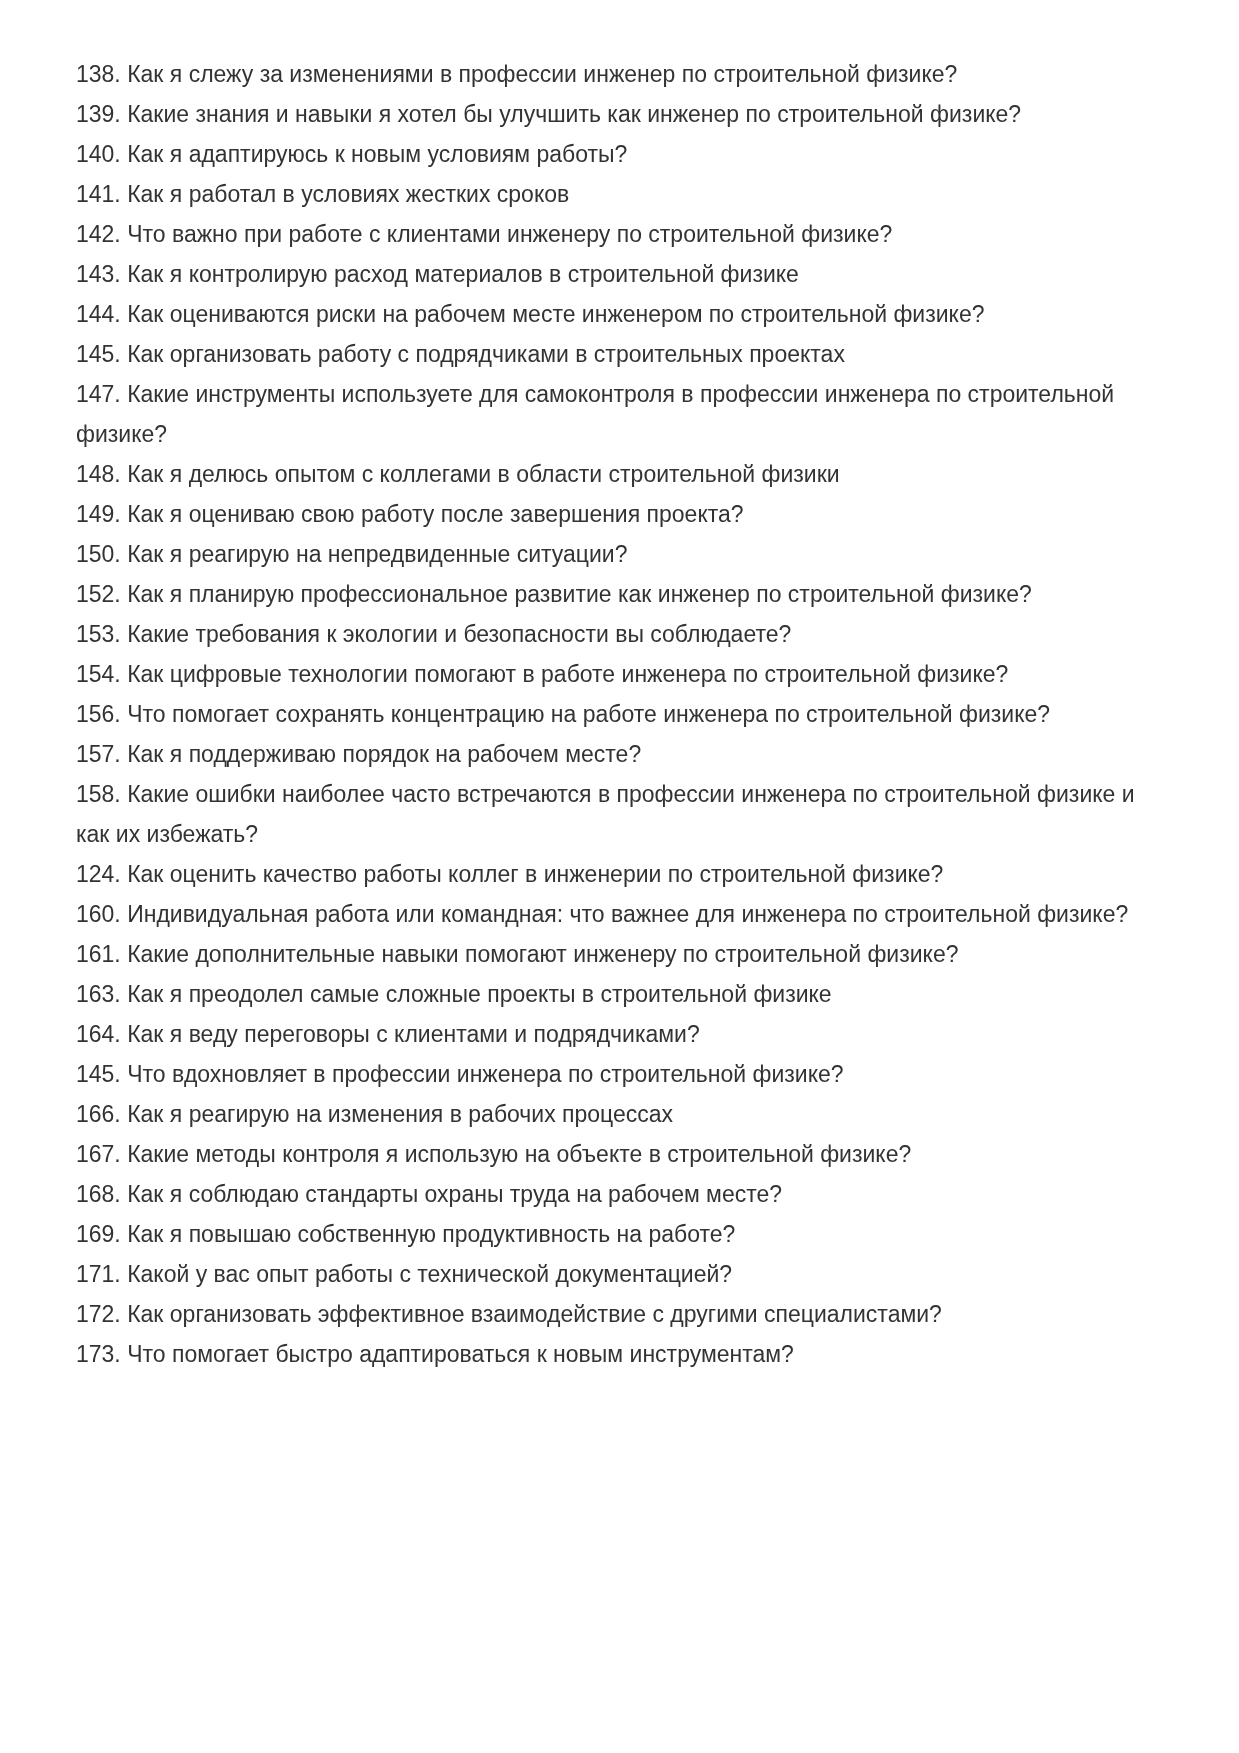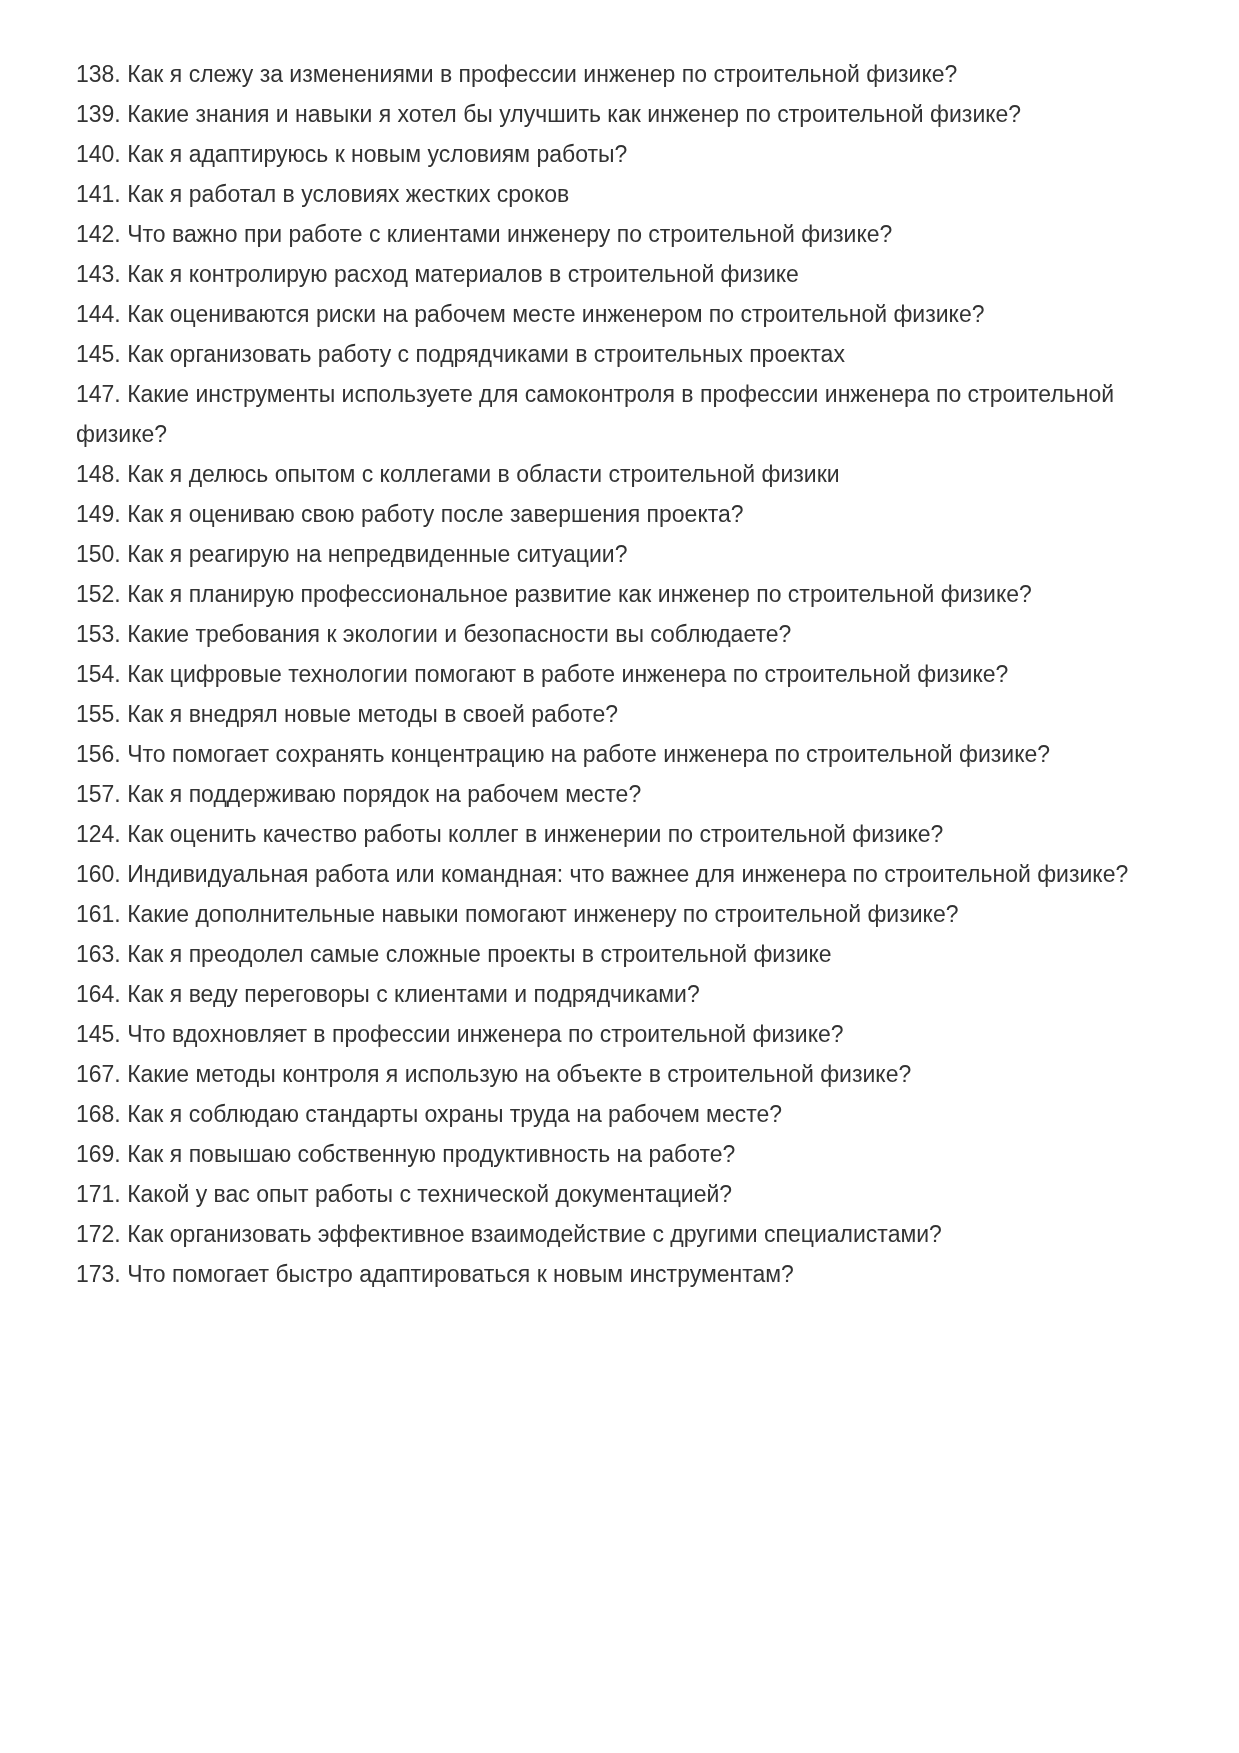--- a/index.html
+++ b/index.html
@@ -46,29 +46,30 @@
     <p class="q">143. Как я контролирую расход материалов в строительной физике</p>
     <p class="q">144. Как оцениваются риски на рабочем месте инженером по строительной физике?</p>
     <p class="q">145. Как организовать работу с подрядчиками в строительных проектах</p>
     <p class="q">147. Какие инструменты используете для самоконтроля в профессии инженера по строительной физике?</p>
     <p class="q">148. Как я делюсь опытом с коллегами в области строительной физики</p>
     <p class="q">149. Как я оцениваю свою работу после завершения проекта?</p>
     <p class="q">150. Как я реагирую на непредвиденные ситуации?</p>
     <p class="q">152. Как я планирую профессиональное развитие как инженер по строительной физике?</p>
     <p class="q">153. Какие требования к экологии и безопасности вы соблюдаете?</p>
     <p class="q">154. Как цифровые технологии помогают в работе инженера по строительной физике?</p>
-    <p class="q">155. Как я внедрял новые методы в своей работе?</p>
     <p class="q">156. Что помогает сохранять концентрацию на работе инженера по строительной физике?</p>
     <p class="q">157. Как я поддерживаю порядок на рабочем месте?</p>
+    <p class="q">158. Какие ошибки наиболее часто встречаются в профессии инженера по строительной физике и как их избежать?</p>
     <p class="q">124. Как оценить качество работы коллег в инженерии по строительной физике?</p>
     <p class="q">160. Индивидуальная работа или командная: что важнее для инженера по строительной физике?</p>
     <p class="q">161. Какие дополнительные навыки помогают инженеру по строительной физике?</p>
     <p class="q">163. Как я преодолел самые сложные проекты в строительной физике</p>
     <p class="q">164. Как я веду переговоры с клиентами и подрядчиками?</p>
     <p class="q">145. Что вдохновляет в профессии инженера по строительной физике?</p>
+    <p class="q">166. Как я реагирую на изменения в рабочих процессах</p>
     <p class="q">167. Какие методы контроля я использую на объекте в строительной физике?</p>
     <p class="q">168. Как я соблюдаю стандарты охраны труда на рабочем месте?</p>
     <p class="q">169. Как я повышаю собственную продуктивность на работе?</p>
     <p class="q">171. Какой у вас опыт работы с технической документацией?</p>
     <p class="q">172. Как организовать эффективное взаимодействие с другими специалистами?</p>
     <p class="q">173. Что помогает быстро адаптироваться к новым инструментам?</p>
   </div>
 </div>
 
 </body></html>

